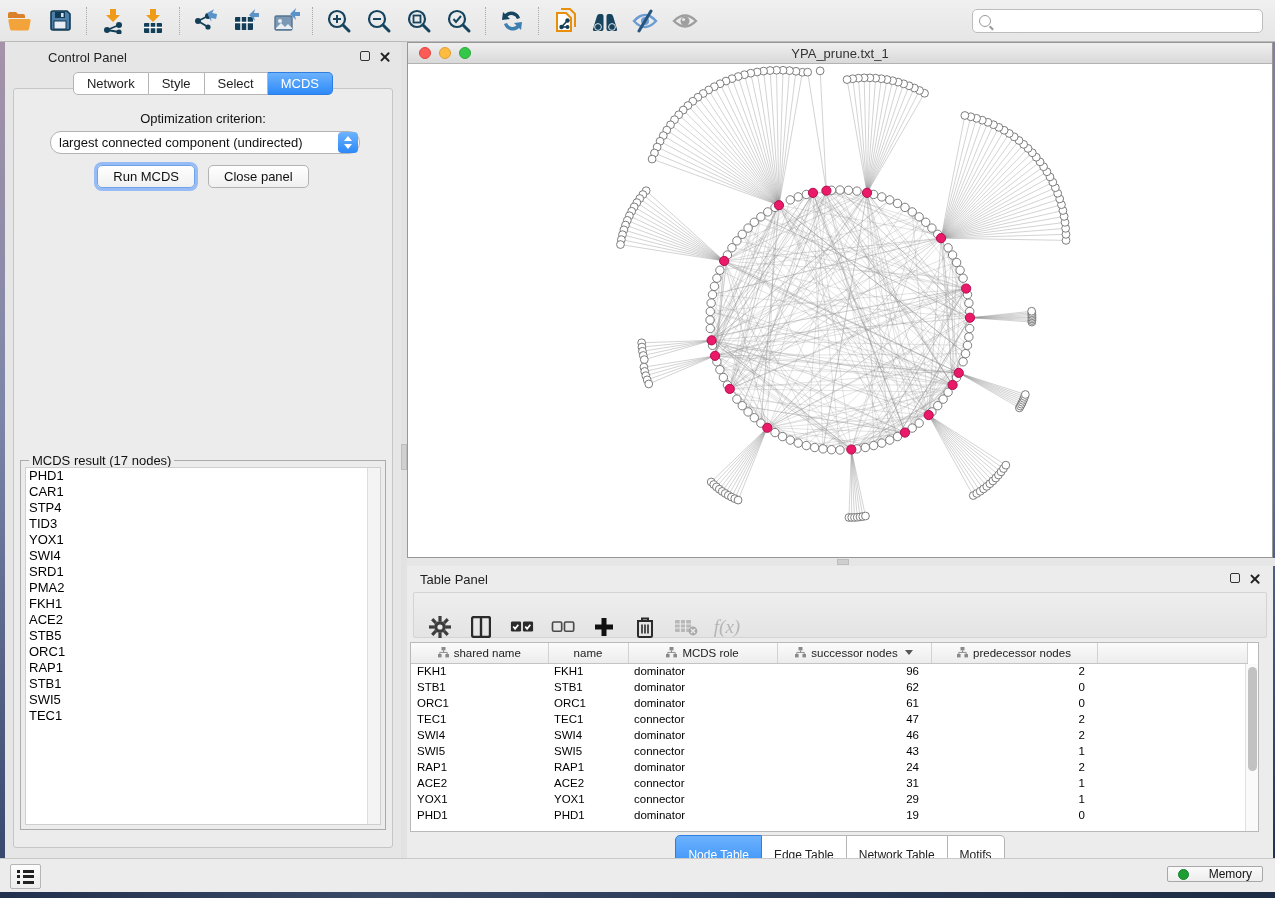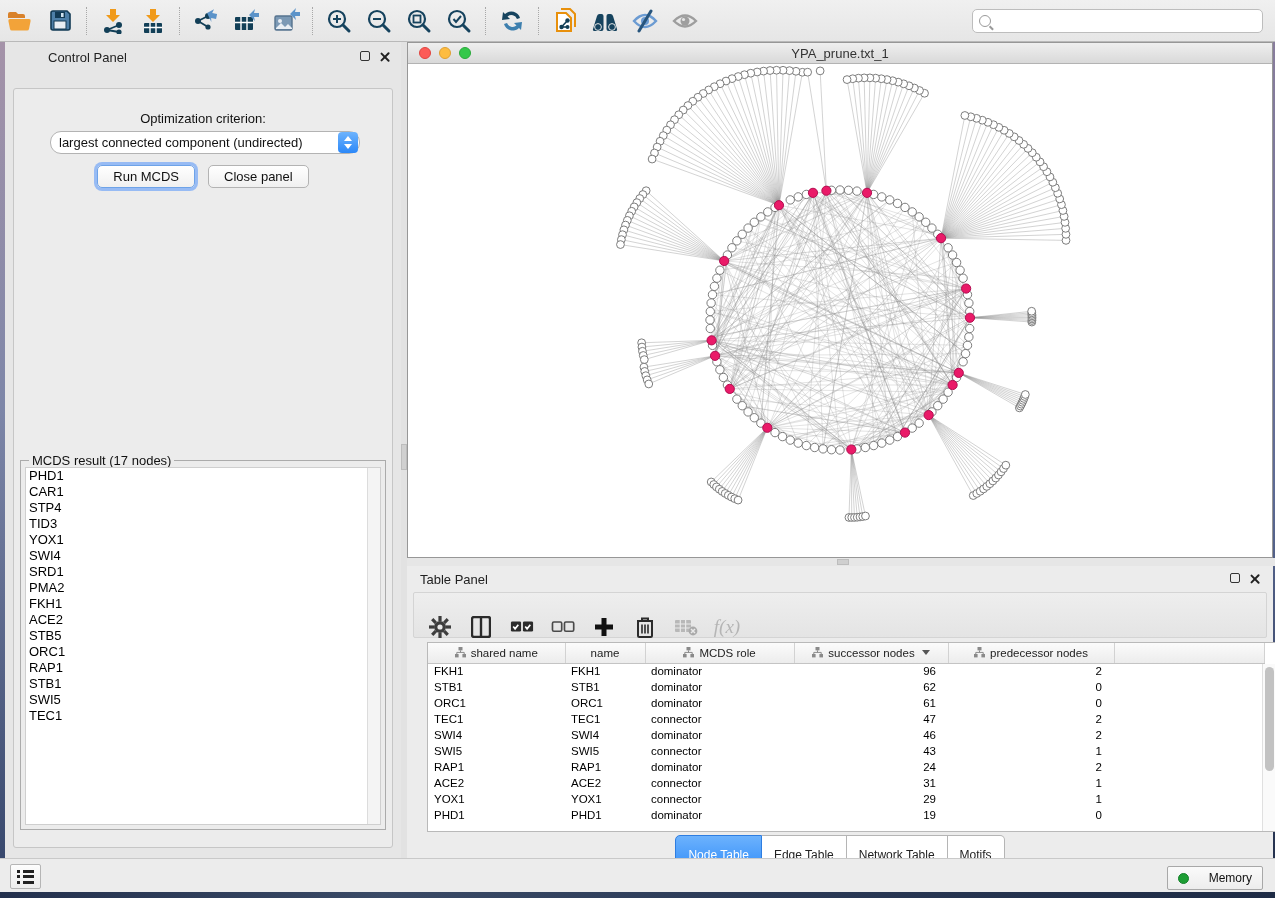--- a/index.html
+++ b/index.html
@@ -91,21 +91,21 @@
   
   .tpanel { position:absolute; left:407px; top:566px; width:866px; height:292px; background:#ececec; }
   .tp-title { position:absolute; left:13px; top:6px; font-size:13px; color:#222; }
   .tpanel .panel-ctl { right:12px; top:7px; }
   .tp-toolbar { position:absolute; left:6px; top:26px; right:6px; height:46px;
                 background:linear-gradient(180deg,#eee,#e4e4e4); border:1px solid #d4d4d4; border-radius:2px;
                 display:flex; align-items:center; padding-left:14px; gap:17px; }
   .tp-ico { width:24px; height:24px; display:flex; align-items:center; justify-content:center;margin-top:24px; }
   .fx { font-family:"Liberation Serif",serif; font-style:italic; font-size:19px; color:#b5b5b5; }
 
-  .tbl-wrap { position:absolute; left:20px; top:76px; width:849px; height:190px; background:#fff;
+  .tbl-wrap { position:absolute; left:3px; top:76px; width:849px; height:190px; background:#fff;
               border:1px solid #b9b9b9; overflow:hidden; }
   table.grid { border-collapse:collapse; table-layout:fixed; width:836px; font-size:11.5px; }
   .grid th { height:20px; font-weight:normal; color:#222; background:linear-gradient(180deg,#fbfbfb,#ececec);
              border-right:1px solid #d2d2d2; border-bottom:1px solid #c4c4c4; white-space:nowrap; overflow:hidden;}
   .grid th .hwrap { display:flex; align-items:center; justify-content:center; gap:5px; padding:0 4px;}
   .grid td { height:16px; padding:0 6px; white-space:nowrap; overflow:hidden; color:#000; }
   .grid td.num { text-align:right; padding-right:12px; }
   .tree-ico { flex:0 0 auto; }
   .sort-arrow { width:0; height:0; border-left:4px solid transparent; border-right:4px solid transparent;
                 border-top:5px solid #555; margin-left:2px;}
@@ -118,21 +118,21 @@
 
   
   .statusbar { position:absolute; left:0; top:858px; width:1275px; height:34px; background:#ececec;
                border-top:1px solid #c9c9c9; }
   .list-btn { position:absolute; left:10px; top:5px; width:31px; height:25px;
               background:linear-gradient(180deg,#fdfdfd,#ededed); border:1px solid #b5b5b5; border-radius:2px;
               display:flex; flex-direction:column; justify-content:center; gap:2.5px; padding:0 6px;}
   .list-row { display:flex; align-items:center; gap:2.5px; }
   .list-dot { width:3px; height:3px; background:#222; }
   .list-line { flex:1; height:3px; background:#222; }
-  .mem-btn { position:absolute; right:12px; top:7px; height:24px; padding:0 10px;
+  .mem-btn { position:absolute; right:12px; top:7px; height:16px; padding:0 10px;
              background:linear-gradient(180deg,#fafafa,#ededed); border:1px solid #a8a8a8; border-radius:2px;
              display:flex; align-items:center; gap:20px; font-size:12px; color:#111; }
   .mem-dot { width:11px; height:11px; border-radius:50%; background:#1d9e34; border:1px solid #14802a; }
   svg.icon { display:block; }
 </style>
 </head>
 <body>
 
 <div id="app">
 
@@ -311,20 +311,26 @@
               <div class="mcds-item">ORC1</div>
               <div class="mcds-item">RAP1</div>
               <div class="mcds-item">STB1</div>
               <div class="mcds-item">SWI5</div>
               <div class="mcds-item">TEC1</div>
             </div>
           <div class="mcds-scroll"></div>
         </div>
       </div>
     </div>
+    <div class="seg-tabs" id="cp-tabs">
+        <span class="seg">Network</span>
+        <span class="seg">Style</span>
+        <span class="seg">Select</span>
+        <span class="seg sel">MCDS</span>
+      </div>
   </div>
 
   <div class="vsplit">
       <div class="grip"></div>
     </div>
 
   <div class="netframe">
     <div class="net-title">
       <div class="lights">
         <span class="light lr"></span>

